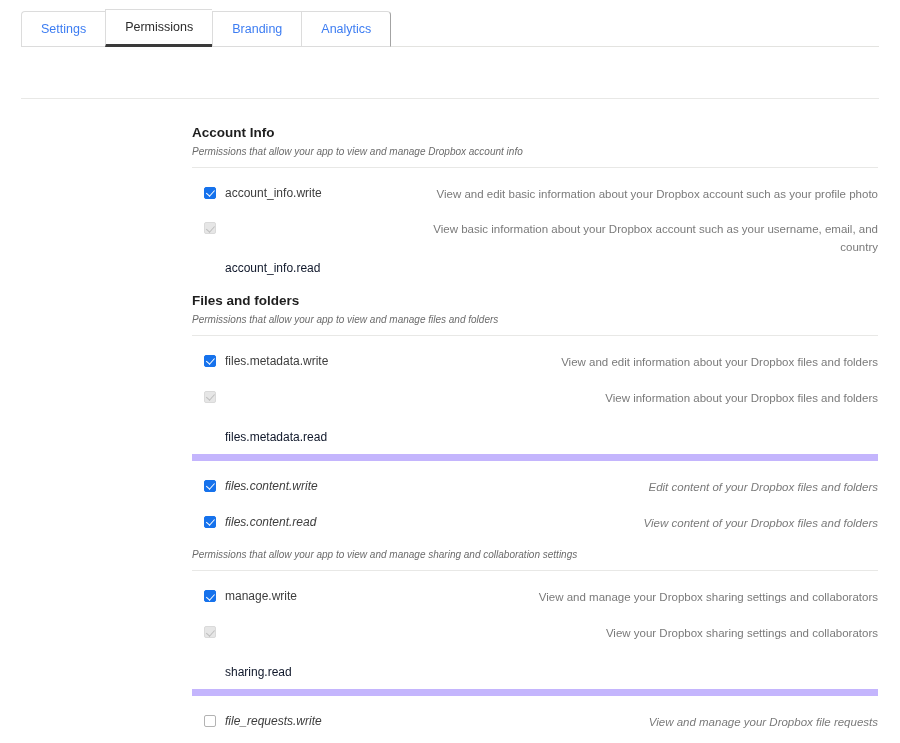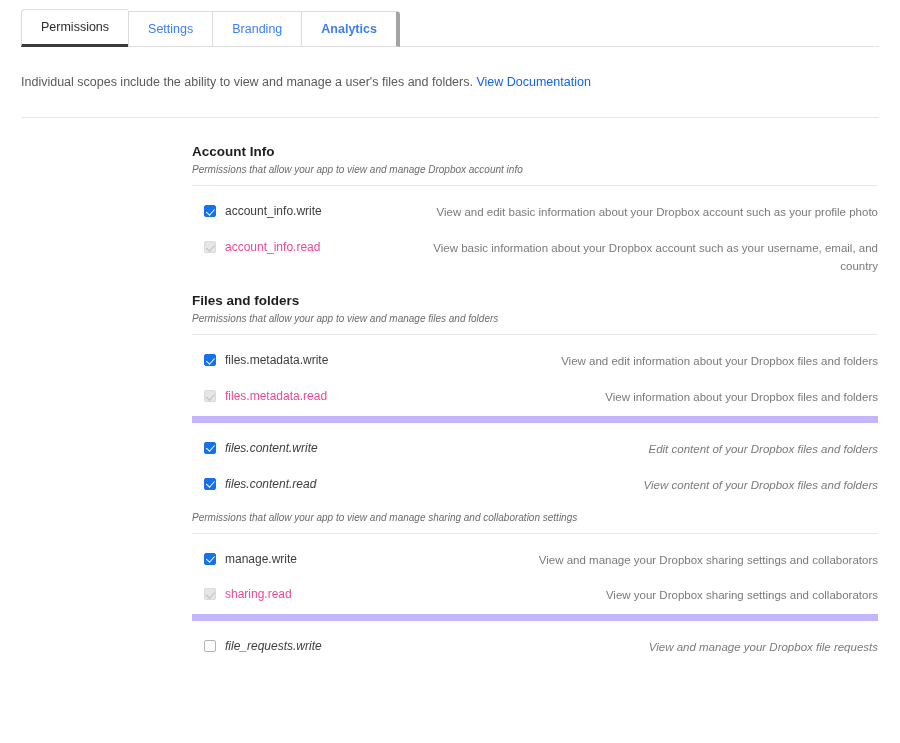--- a/index.html
+++ b/index.html
@@ -47,23 +47,22 @@
     border: 1px solid #dcdcdc;
     border-right: none;
     cursor: pointer;
     white-space: nowrap;
     z-index: 2;
   }
   .tab:first-child {
     border-top-left-radius: 4px;
   }
   .tab:last-child {
-    border-right: 4px solid #a3a3a3;
+    border-right: 1px solid #a3a3a3;
     border-top-right-radius: 4px;
-    font-weight: bold;
   }
   .tab.active {
     color: #2c2c2c;
     border-bottom: 3px solid #3a3a3a;
     height: 38px;
   }
 
   
   .header-row {
     position: relative;
@@ -189,46 +188,43 @@
     background: #ffffff;
     border: 1px solid #b3b3b3;
     cursor: pointer;
   }
   .scope-name {
     font-size: 12px;
     color: #3d3d3d;
     line-height: 1.25;
   }
   .scope-name.muted {
-    color: #ec4899;
+    color: #0f172a;
+    margin-top: 40px;
   }
   .scope-desc {
     flex: 1;
     font-size: 11.5px;
     color: #7a7a7a;
     line-height: 1.55;
     padding-top: 0px;
     text-align: right;
   }
 </style>
 </head>
 <body>
 
 <div class="tabstrip" id="tabstrip">
+    <div class="tab">Settings</div>
     <div class="tab active">Permissions</div>
-    <div class="tab">Settings</div>
     <div class="tab">Branding</div>
     <div class="tab">Analytics</div>
   </div>
 
 <div class="header-row">
-  <div class="header-desc">
-    <span>Individual scopes include the ability to view and manage a user's files and folders.</span>
-    <a class="doclink" href="#">View Documentation</a>
-  </div>
 </div>
 
 <div class="content" id="content">
     <div class="section-head">
       <div class="section-title">Account Info</div>
       <div class="section-sub">Permissions that allow your app to view and manage Dropbox account info</div>
     </div>
     <div class="group">
       <div class="scope-row">
         <div class="scope-left">

